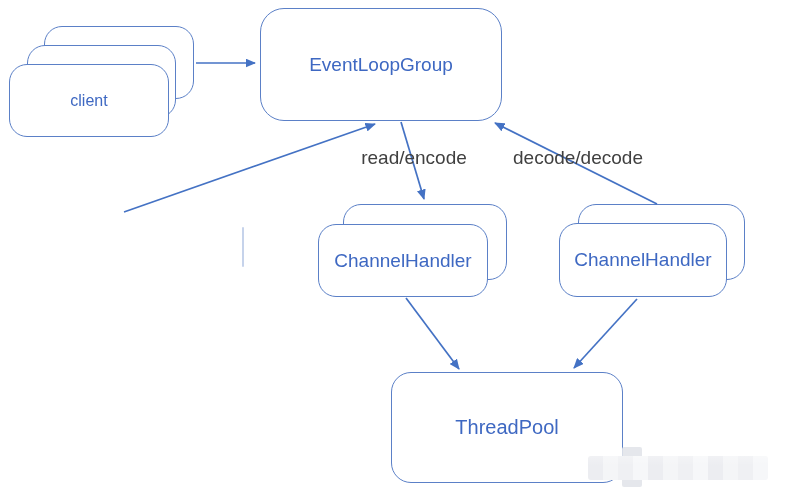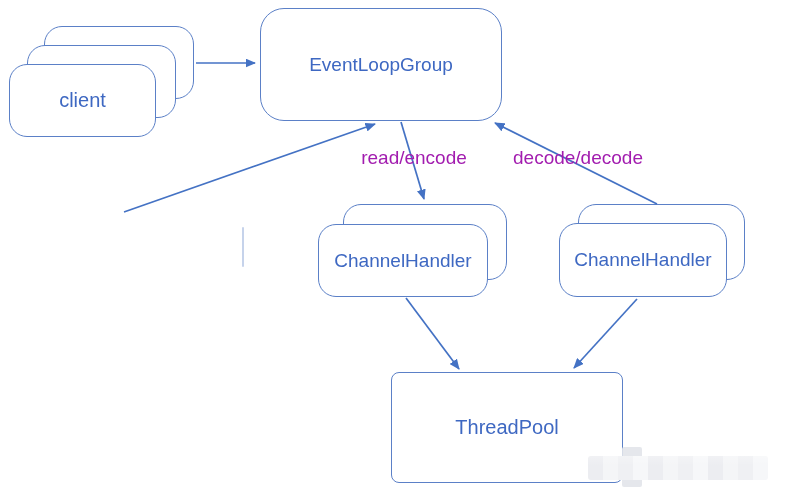--- a/index.html
+++ b/index.html
@@ -34,21 +34,21 @@
   .node.stack-layer { z-index: 1; }
   .edges-layer {
     position: absolute;
     left: 0; top: 0;
     width: 787px; height: 494px;
     z-index: 2;
     pointer-events: none;
   }
   .edge-label {
     position: absolute;
-    color: #a21caf;
+    color: #404040;
     font-size: 19px;
     text-align: center;
     z-index: 2;
     white-space: nowrap;
   }
   .ghost-edge {
     position: absolute;
     width: 2px;
     background: rgba(91,128,199,0.35);
     border-radius: 2px;
@@ -80,40 +80,40 @@
 </style>
 </head>
 <body>
 
 <div class="canvas">
 
   <div class="ghost-edge" style="left:242px; top:227px; height:40px;"></div>
 
   <div class="node stack-layer" style="left:44px; top:26px; width:150px; height:73px; border-radius:18px;"></div>
   <div class="node stack-layer" style="left:27px; top:45px; width:149px; height:73px; border-radius:18px;"></div>
-  <div class="node" style="left:9px; top:64px; width:147px; height:73px; border-radius:18px; font-size:20px;">
+  <div class="node" style="left:9px; top:64px; width:160px; height:73px; border-radius:18px; font-size:16px;">
     <span>client</span>
   </div>
 
   <div class="node" style="left:260px; top:8px; width:242px; height:113px; border-radius:24px;justify-content:center;">
     <span>EventLoopGroup</span>
   </div>
 
 
   <div class="node stack-layer" style="left:343px; top:204px; width:164px; height:76px; border-radius:18px;"></div>
   <div class="node" style="left:318px; top:224px; width:170px; height:73px; border-radius:18px;">
     <span>ChannelHandler</span>
   </div>
 
   <div class="node stack-layer" style="left:578px; top:204px; width:167px; height:76px; border-radius:18px;"></div>
   <div class="node" style="left:559px; top:223px; width:168px; height:74px; border-radius:18px;">
     <span>ChannelHandler</span>
   </div>
 
-  <div class="node" style="left:391px; top:372px; width:232px; height:111px; border-radius:8px; font-size:20px;">
+  <div class="node" style="left:391px; top:372px; width:232px; height:111px; border-radius:20px; font-size:20px;">
     <span>ThreadPool</span>
   </div>
 
   <svg class="edges-layer" viewBox="0 0 787 494">
     <defs>
       <marker id="arrowhead" markerUnits="userSpaceOnUse" markerWidth="11" markerHeight="9" refX="9.5" refY="4.5" orient="auto">
         <path d="M0,0 L10.5,4.5 L0,9 Z" fill="#4472c4"></path>
       </marker>
     </defs>
     <line x1="196" y1="63" x2="255" y2="63" stroke="#4472c4" stroke-width="1.7" marker-end="url(#arrowhead)"></line>

